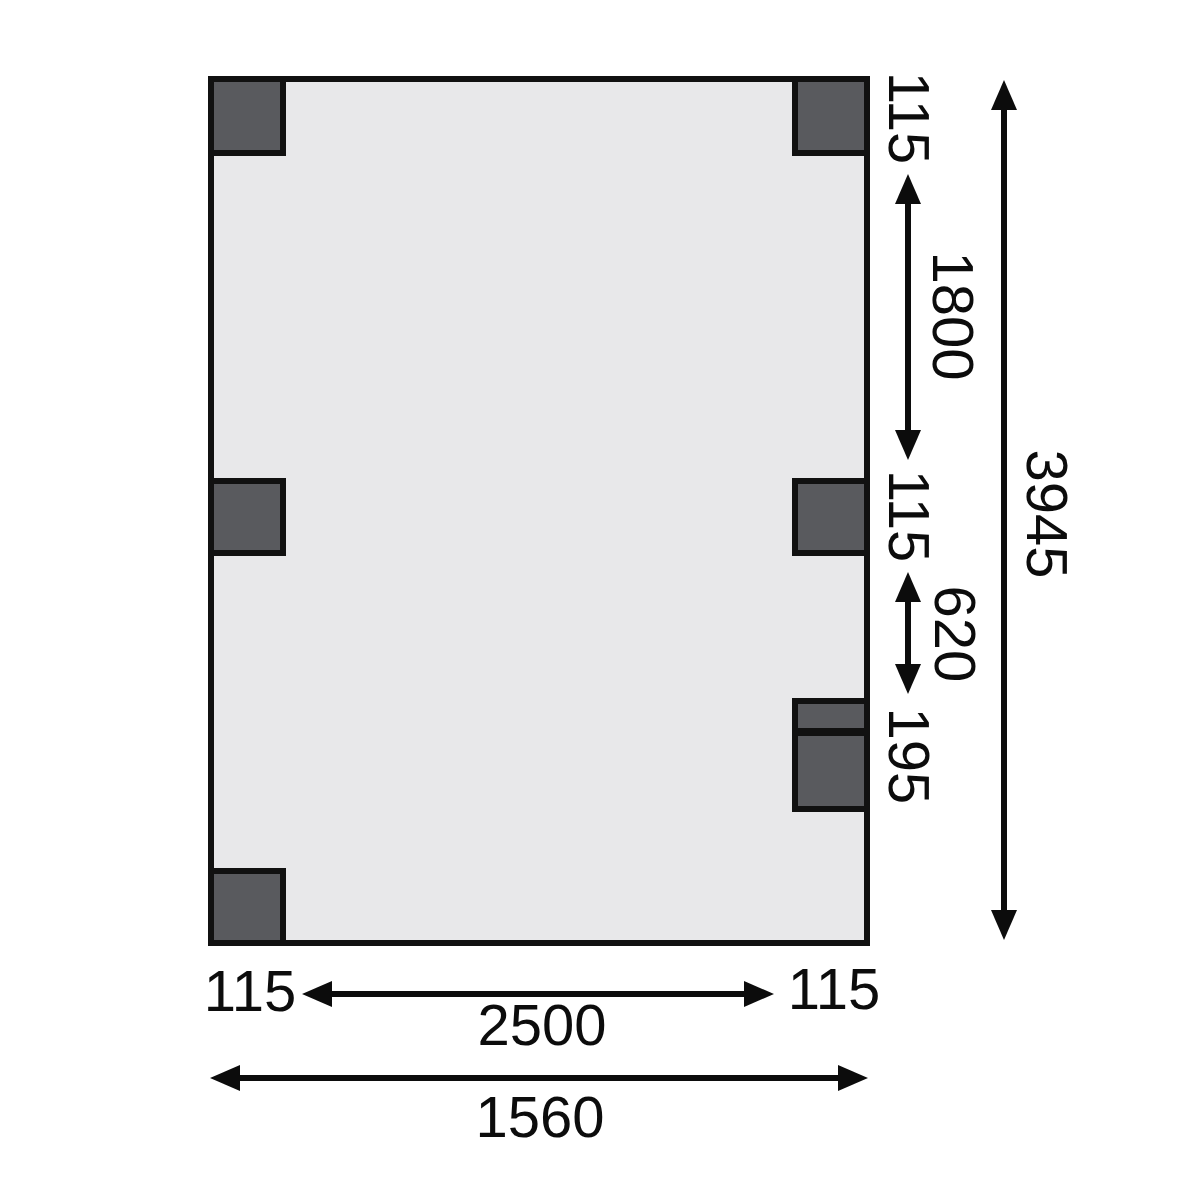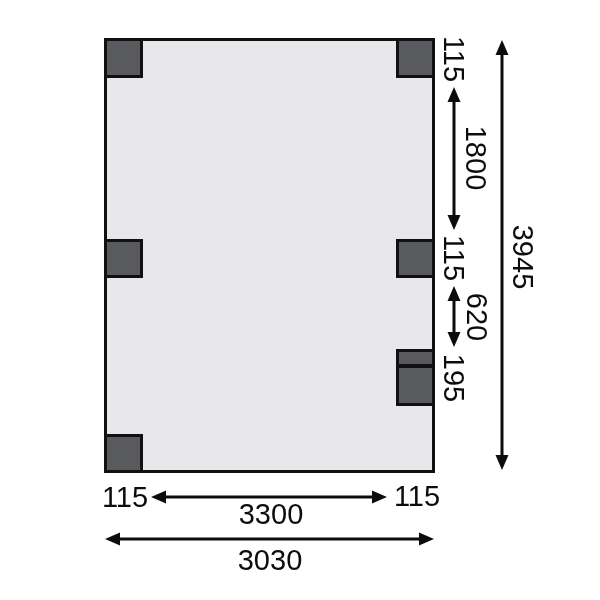--- a/index.html
+++ b/index.html
@@ -77,17 +77,17 @@
   </svg>
 
   <div class="dim-label rot" style="left:453px; top:59px;">115</div>
   <div class="dim-label rot" style="left:475px; top:158px;">1800</div>
   <div class="dim-label rot" style="left:453px; top:258px;">115</div>
   <div class="dim-label rot" style="left:476px; top:317px;">620</div>
   <div class="dim-label rot" style="left:453px; top:378px;">195</div>
   <div class="dim-label rot" style="left:522px; top:257px;">3945</div>
 
   <div class="dim-label" style="left:125px; top:497px;">115</div>
-  <div class="dim-label" style="left:271px; top:514px;">3300</div>
+  <div class="dim-label" style="left:271px; top:514px;">2500</div>
   <div class="dim-label" style="left:417px; top:496px;">115</div>
-  <div class="dim-label" style="left:270px; top:560px;">3030</div>
+  <div class="dim-label" style="left:270px; top:560px;">1560</div>
 
 </div>
 
 </body></html>

